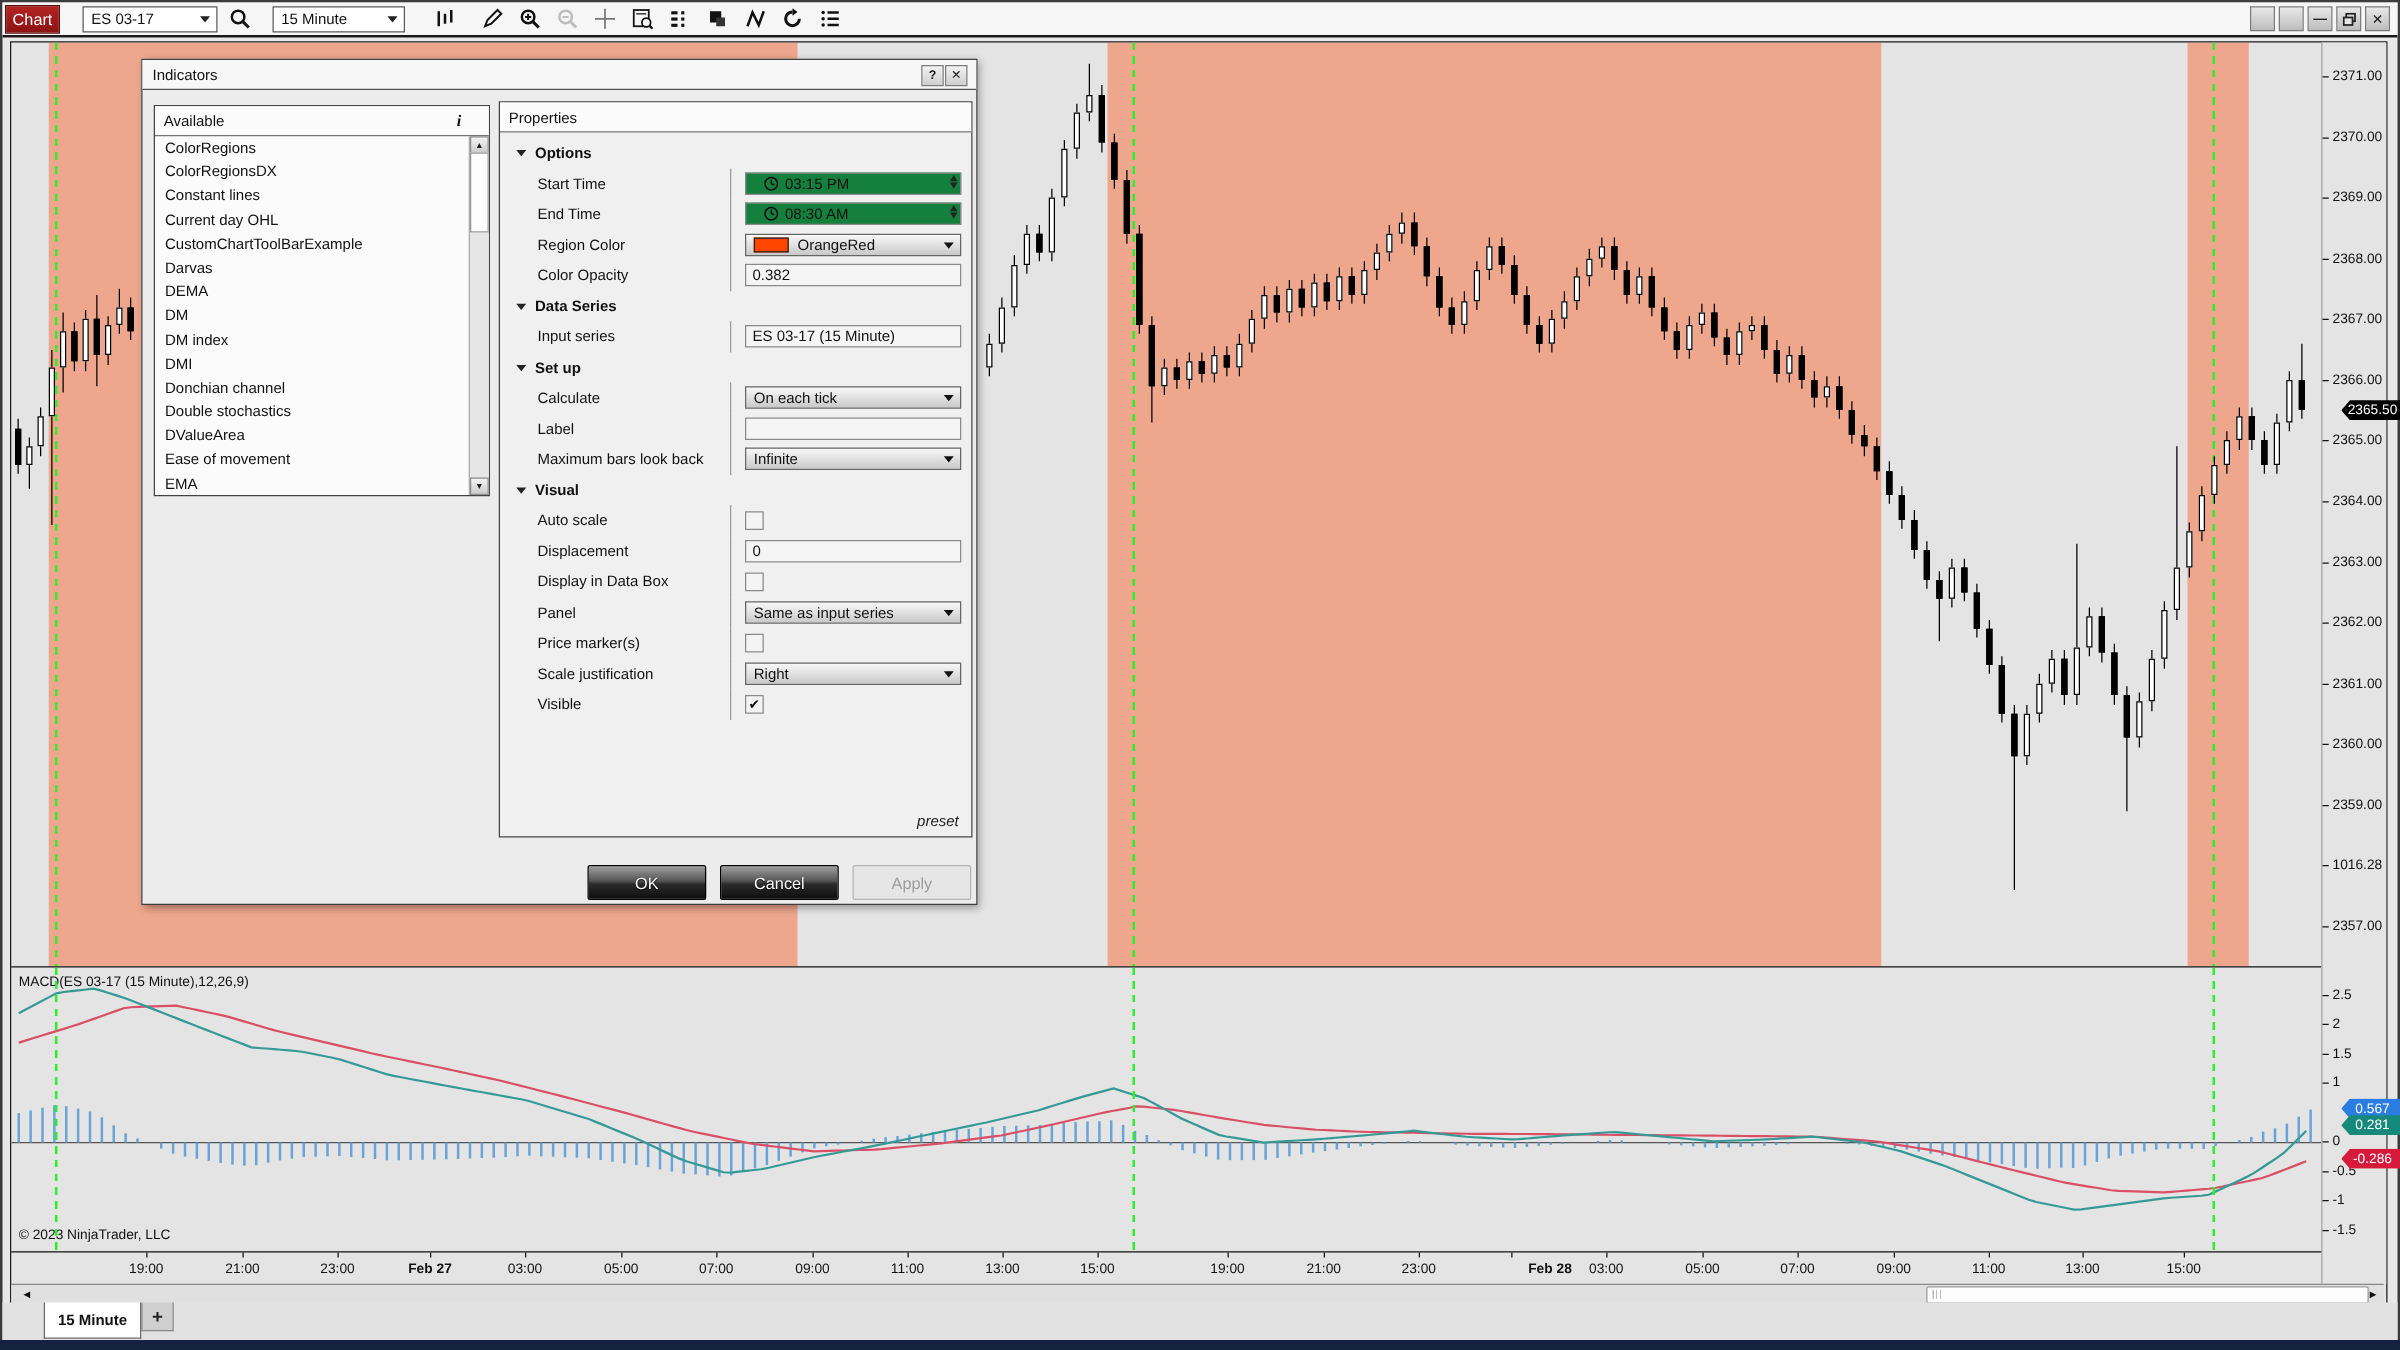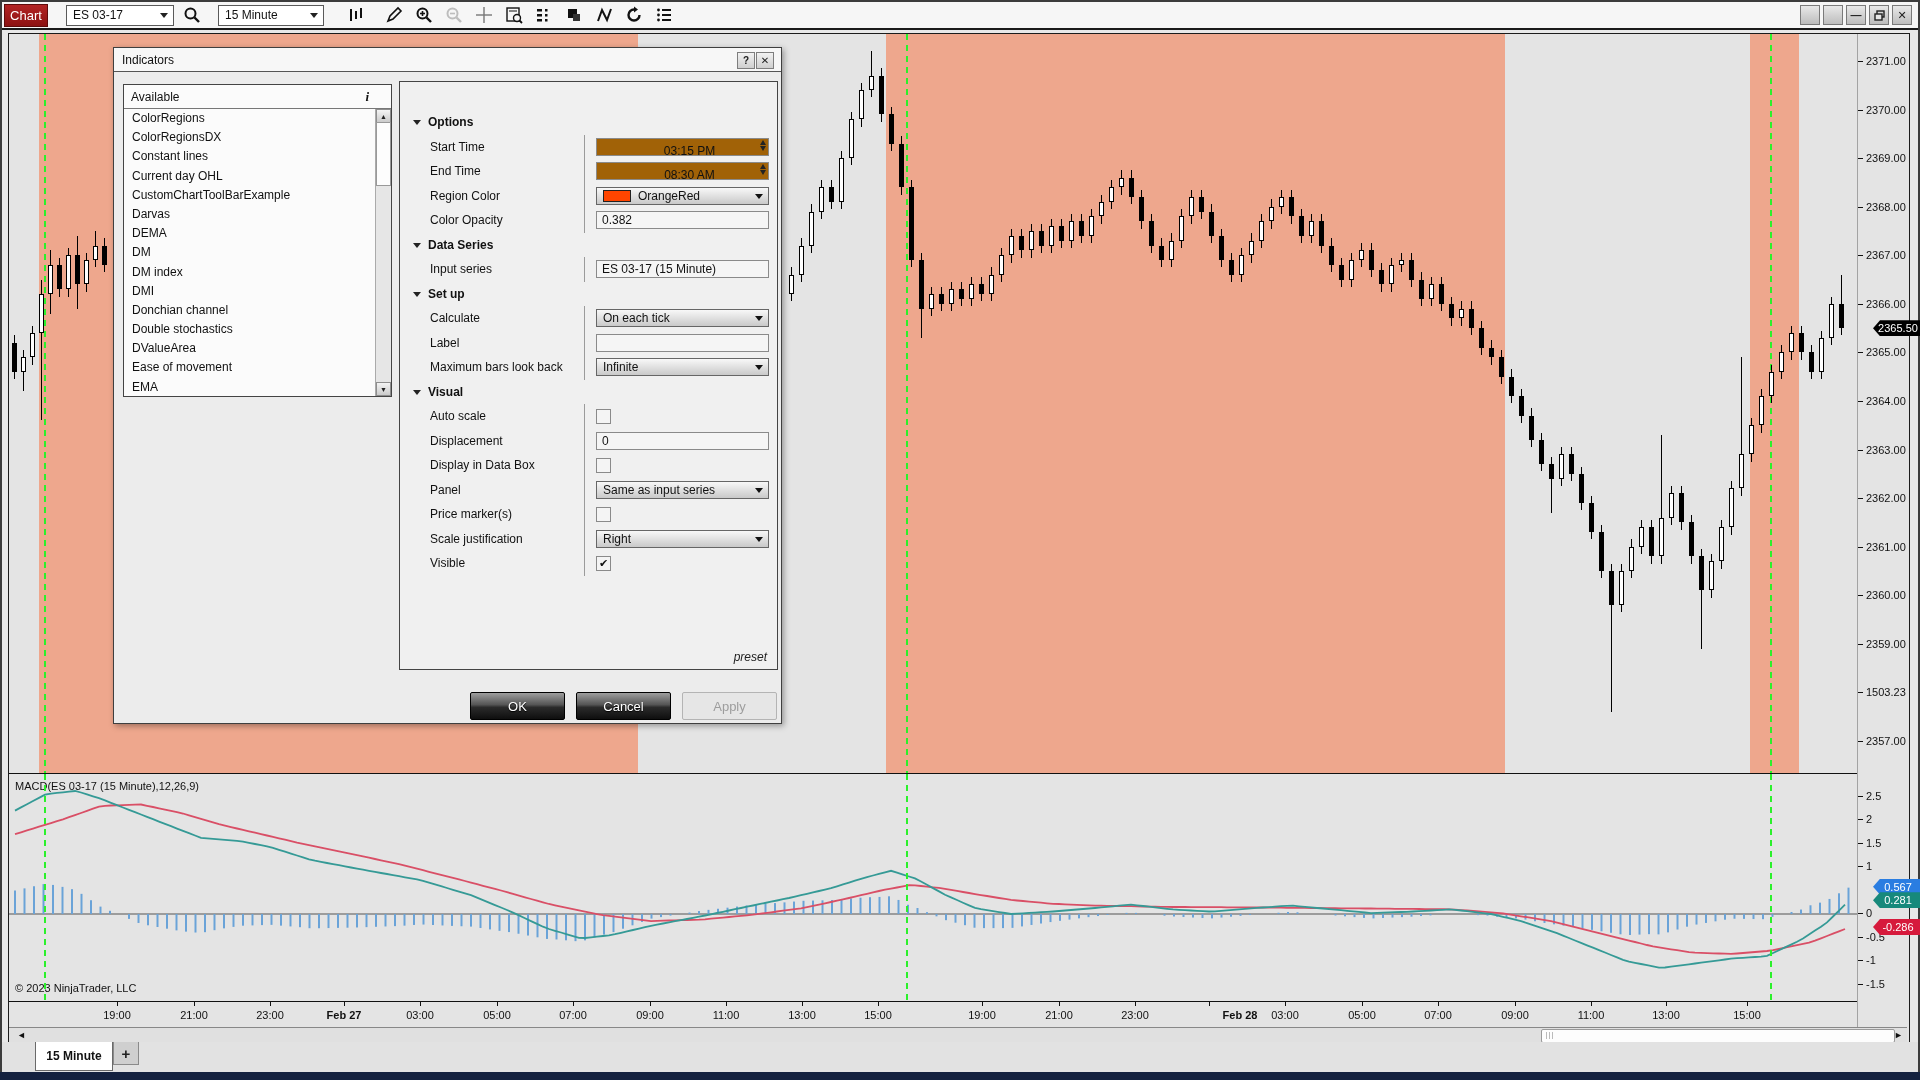--- a/index.html
+++ b/index.html
@@ -101,21 +101,21 @@
     border-left:4px solid transparent;border-right:4px solid transparent;border-top:5px solid #222;}
   .prow .sec-title{position:absolute;left:28px;font-weight:bold;}
   .prow .flabel{position:absolute;left:30px;}
   .prow .vsep{position:absolute;left:184px;top:0;bottom:0;width:1px;background:#9b9b9b;}
   .ctrl{position:absolute;left:196px;width:173px;height:18px;box-sizing:border-box;font-size:12px;}
   .ctrl.txt{background:#f5f5f5;border:1px solid #8a8a8a;display:flex;align-items:center;padding-left:5px;}
   .ctrl.drop{background:linear-gradient(#f8f8f8,#c9c9c9);border:1px solid #666;
     display:flex;align-items:center;padding-left:6px;}
   .ctrl.drop .darr{position:absolute;right:5px;top:6px;width:0;height:0;border-left:4px solid transparent;
     border-right:4px solid transparent;border-top:5px solid #111;}
-  .ctrl.time{background:#a16207;border:1px solid #8a8a8a;display:flex;align-items:center;padding-left:14px;gap:5px;flex-direction:column;}
+  .ctrl.time{background:#15803d;border:1px solid #8a8a8a;display:flex;align-items:center;padding-left:14px;gap:5px;}
   .spin{position:absolute;right:2px;top:1px;display:flex;flex-direction:column;gap:1px;}
   .spin i{width:0;height:0;border-left:3.5px solid transparent;border-right:3.5px solid transparent;}
   .spin .u{border-bottom:5px solid #222;}
   .spin .d{border-top:5px solid #222;}
   .swatch{width:26px;height:10px;background:#FF4500;border:1px solid #222;margin-right:7px;}
   .chk{position:absolute;left:196px;width:13px;height:13px;background:#f4f4f4;border:1px solid #8a8a8a;
     display:flex;align-items:center;justify-content:center;font-size:11px;color:#111;font-weight:bold;}
   #preset-link{position:absolute;right:10px;bottom:5px;font-style:italic;color:#222;}
   .dlgbtn{position:absolute;top:644px;width:93px;height:26px;display:flex;align-items:center;
     justify-content:center;font-size:13px;border-radius:2px;}
@@ -692,21 +692,21 @@
         <div class="ylab" style="top: 409.571px;">2363.00</div>
         <div class="ytick" style="top: 464.143px;"></div>
         <div class="ylab" style="top: 458.143px;">2362.00</div>
         <div class="ytick" style="top: 512.714px;"></div>
         <div class="ylab" style="top: 506.714px;">2361.00</div>
         <div class="ytick" style="top: 561.285px;"></div>
         <div class="ylab" style="top: 555.285px;">2360.00</div>
         <div class="ytick" style="top: 609.857px;"></div>
         <div class="ylab" style="top: 603.857px;">2359.00</div>
         <div class="ytick" style="top: 658.428px;"></div>
-        <div class="ylab" style="top: 652.428px;">1503.23</div>
+        <div class="ylab" style="top: 652.428px;">1016.28</div>
         <div class="ytick" style="top: 707px;"></div>
         <div class="ylab" style="top: 701px;">2357.00</div>
         <div class="pmarker" style="top: 286.143px; background: rgb(0, 0, 0);">2365.50</div>
         <div class="ytick" style="top: 761.5px;"></div>
         <div class="ylab" style="top: 755.5px;">2.5</div>
         <div class="ytick" style="top: 785px;"></div>
         <div class="ylab" style="top: 779px;">2</div>
         <div class="ytick" style="top: 808.5px;"></div>
         <div class="ylab" style="top: 802.5px;">1.5</div>
         <div class="ytick" style="top: 832px;"></div>
@@ -811,20 +811,21 @@
         </div>
       <div class="vscroll">
         <div class="sbtn" style="top:0">▲</div>
         <div class="sthumb"></div>
         <div class="sbtn" style="bottom:0">▼</div>
       </div>
     </div>
 
 
     <div class="panelbox" id="box-props">
+      <div class="hdr">Properties</div>
       <div id="props-rows">
           <div class="prow">
             <div class="sec-arrow"></div>
             <div class="sec-title">Options</div>
           </div>
           <div class="prow">
             <div class="vsep"></div>
             <div class="flabel">Start Time</div>
             <div class="ctrl time">
               <svg width="12" height="12">

